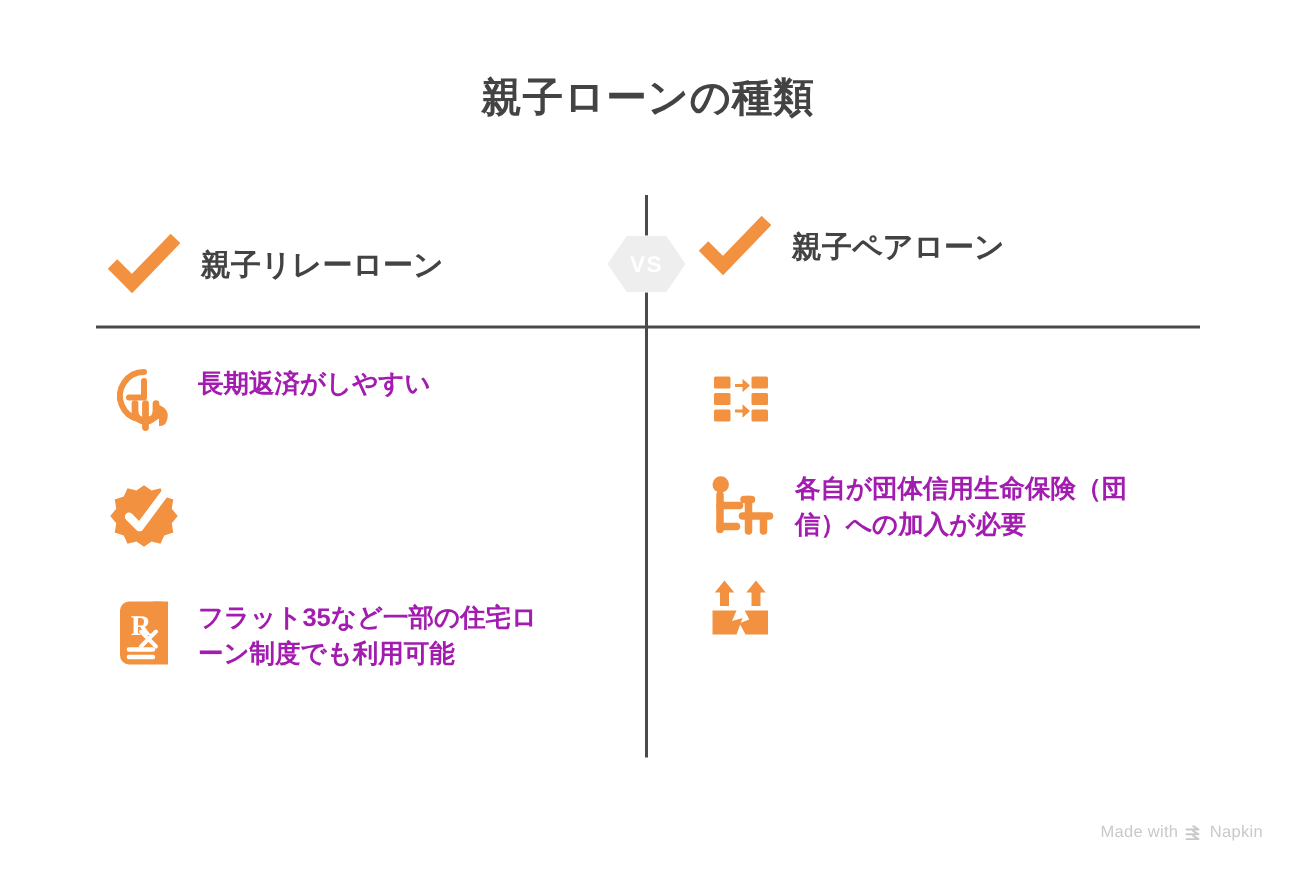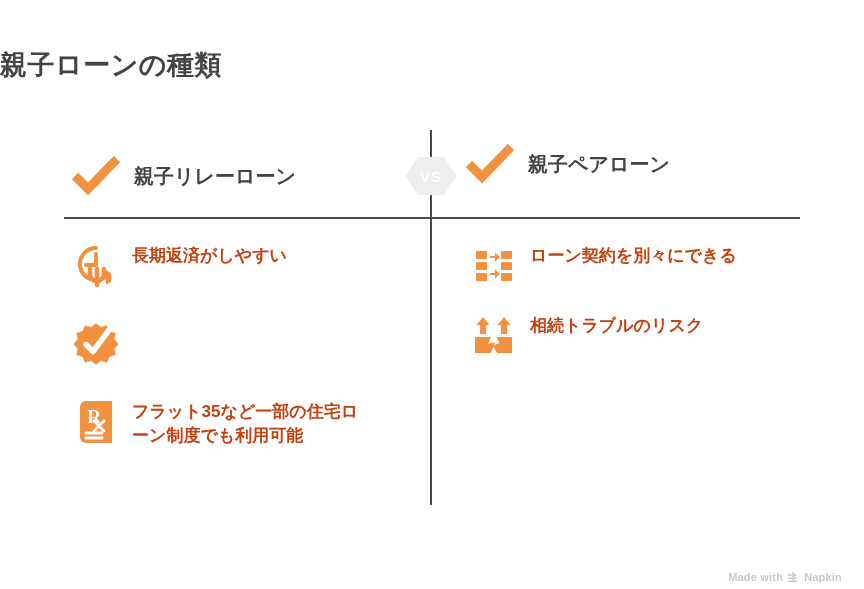--- a/index.html
+++ b/index.html
@@ -22,21 +22,21 @@
     width: 864px;
     height: 589px;
   }
 
   
   .title {
     position: absolute;
     left: 0;
     top: 47px;
     width: 864px;
-    text-align: left;
+    text-align: center;
     font-size: 27px;
     font-weight: bold;
     color: #434343;
     letter-spacing: 0.5px;
   }
 
   
   .h-divider {
     position: absolute;
     left: 64px;
@@ -124,44 +124,43 @@
     display: flex;
     align-items: center;
     justify-content: center;
   }
   .feature-icon svg { display: block; }
   .feature-text {
     margin-left: 8px;
     font-size: 17px;
     font-weight: bold;
     line-height: 1.42;
-    color: #c2410c;
+    color: #a21caf;
     padding-top: 4px;
     max-width: 262px;
   }
   .col.left .feature-text  { max-width: 230px; }
   .col.right .feature-text { max-width: 232px; }
 
   
   .col.left  .feature-row:nth-child(1) { margin-bottom: 26px; }
   .col.left  .feature-row:nth-child(2) { margin-bottom: 26px; }
   .col.right .feature-row:nth-child(1) { margin-bottom: 18px; }
   .col.right .feature-row:nth-child(2) { margin-bottom: 18px; }
 
   
   .watermark {
     position: absolute;
     right: 22px;
-    bottom: 6px;
+    bottom: 28px;
     display: flex;
     align-items: center;
     font-size: 11px;
     color: #c9c9c9;
     letter-spacing: 0.2px;
-    font-weight: bold;
   }
   .watermark .wm-mark {
     margin: 0 4px;
     display: inline-flex;
   }
 </style>
 </head>
 <body>
 
 <div id="page">
@@ -252,36 +251,52 @@
             <rect x="5" y="19" width="11" height="8" rx="1"></rect>
             <rect x="5" y="30" width="11" height="8" rx="1"></rect>
             <rect x="30" y="8" width="11" height="8" rx="1"></rect>
             <rect x="30" y="19" width="11" height="8" rx="1"></rect>
             <rect x="30" y="30" width="11" height="8" rx="1"></rect>
             <path d="M19 13 h5 v-3.5 l5 4.5 -5 4.5 V15 h-5 Z"></path>
             <path d="M19 30 h5 v-3.5 l5 4.5 -5 4.5 V32 h-5 Z"></path>
           </g>
         </svg>
       </span>
-      <span class="feature-text">ローン契約を別々にできる</span>
-    </div>
-
+    </div>
+
+    <div class="feature-row">
+      <span class="feature-icon">
+        <svg width="50" height="46" viewBox="0 0 50 46">
+          <g fill="none" stroke="#F2913F" stroke-width="5" stroke-linecap="round" stroke-linejoin="round">
+            <path d="M11 17 L11 26 L11 40"></path>
+            <path d="M11 24 L24 24"></path>
+            <path d="M11 38 L22 38"></path>
+            <path d="M30 20 L30 30"></path>
+            <path d="M26 31 L44 31"></path>
+            <path d="M30 33 L30 41"></path>
+            <path d="M40 33 L40 41"></path>
+          </g>
+          <circle cx="11.5" cy="10" r="5.5" fill="#F2913F"></circle>
+          <path d="M27 20 L32 20" stroke="#F2913F" stroke-width="5" stroke-linecap="round"></path>
+        </svg>
+      </span>
+      <span class="feature-text">各自が団体信用生命保険（団信）への加入が必要</span>
+    </div>
 
     <div class="feature-row">
       <span class="feature-icon">
         <svg width="46" height="46" viewBox="0 0 46 46">
           <g fill="#F2913F">
             <path d="M12 4 L18.5 12 H15 V21 H9 V12 H5.5 Z"></path>
             <path d="M33 4 L39.5 12 H36 V21 H30 V12 H26.5 Z"></path>
             <path d="M4 24 H20 L17 31 L24 29 L20 40 H4 Z"></path>
             <path d="M41 24 H25.5 L28.5 30 L22 32.5 L26 40 H41 Z"></path>
           </g>
         </svg>
       </span>
-      <span class="feature-text">相続トラブルのリスク</span>
     </div>
 
   </div>
 
   <div class="watermark">
     <span>Made with</span>
     <span class="wm-mark">
       <svg width="13" height="11" viewBox="0 0 13 11">
         <path d="M1 3 L9 3 L5.5 0.8 M1 6.2 L9 6.2 L5.5 4 M1 9.4 L9 9.4 L5.5 7.2" fill="none" stroke="#c9c9c9" stroke-width="1.3" stroke-linecap="round" stroke-linejoin="round"></path>
       </svg>

